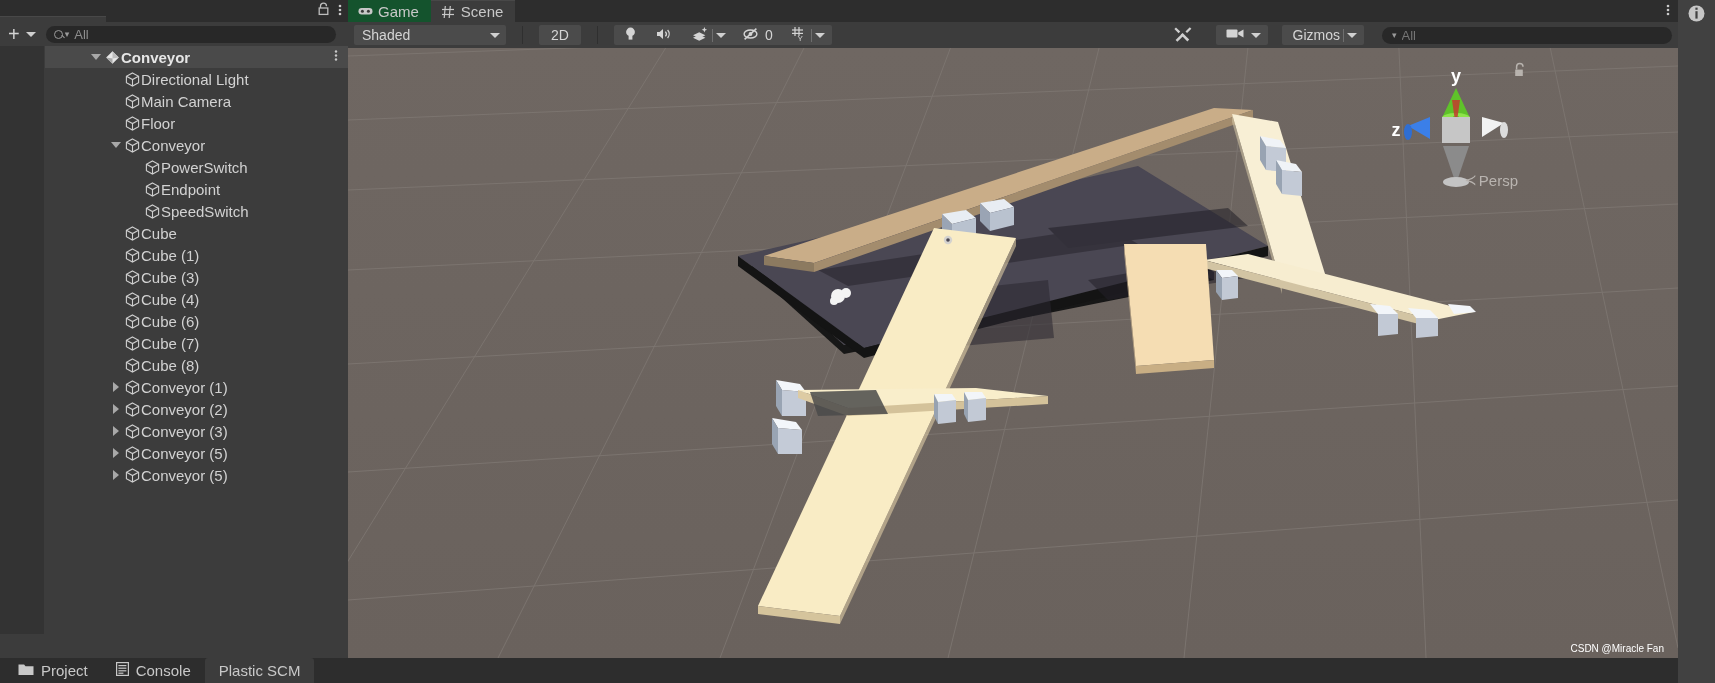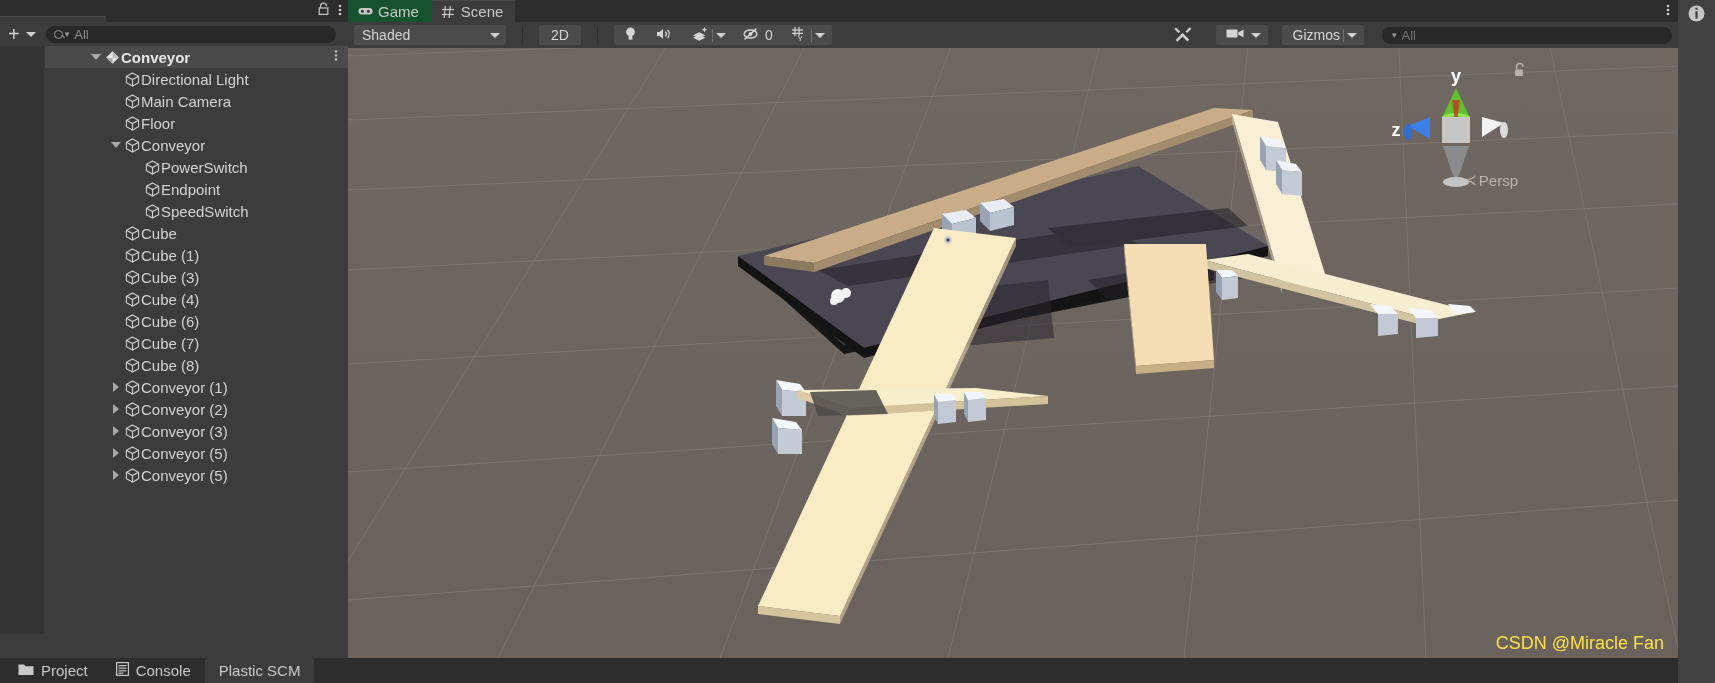--- a/index.html
+++ b/index.html
@@ -74,21 +74,21 @@
   .gizmo-search input { background:transparent;border:0;outline:none;color:#8d8d8d;font-size:13px;
                         font-family:"Liberation Sans", sans-serif; width:100%; }
 
   
   #viewport { position:absolute; left:0; top:48px; right:0; bottom:0; overflow:hidden; background:#6d6561; }
   #viewport svg { display:block; width:100%; height:100%; }
 
   .axis-gizmo { position:absolute; right:152px; top:18px; width:140px; height:145px; }
   .persp-label { position:absolute; right:160px; top:123px; color:#b9b4b0; font-size:15px; display:flex; align-items:center; gap:2px; }
   .lock-ico { position:absolute; right:150px; top:14px; }
-  .watermark { position:absolute; right:14px; bottom:4px; color:#fde047; font-size:18px; }
+  .watermark { position:absolute; right:14px; bottom:4px; color:#ffffff; font-size:10px; }
 
   
   #bottomdock { position:absolute; left:0; top:658px; width:1678px; height:25px; background:#2d2d2d; }
   .bd-tabs { display:flex; align-items:flex-start; height:25px; padding-left:4px; }
   .bd-tab { height:25px; display:flex; align-items:center; gap:7px; padding:0 14px; color:#c8c8c8; font-size:15px; }
   .bd-tab.active { background:#3c3c3c; border-radius:3px 3px 0 0; }
 
   
   #rightsliver { position:absolute; left:1678px; top:0; width:37px; height:683px; background:#414141; }
   #rightsliver .info-ico { position:absolute; left:9px; top:4px; }

